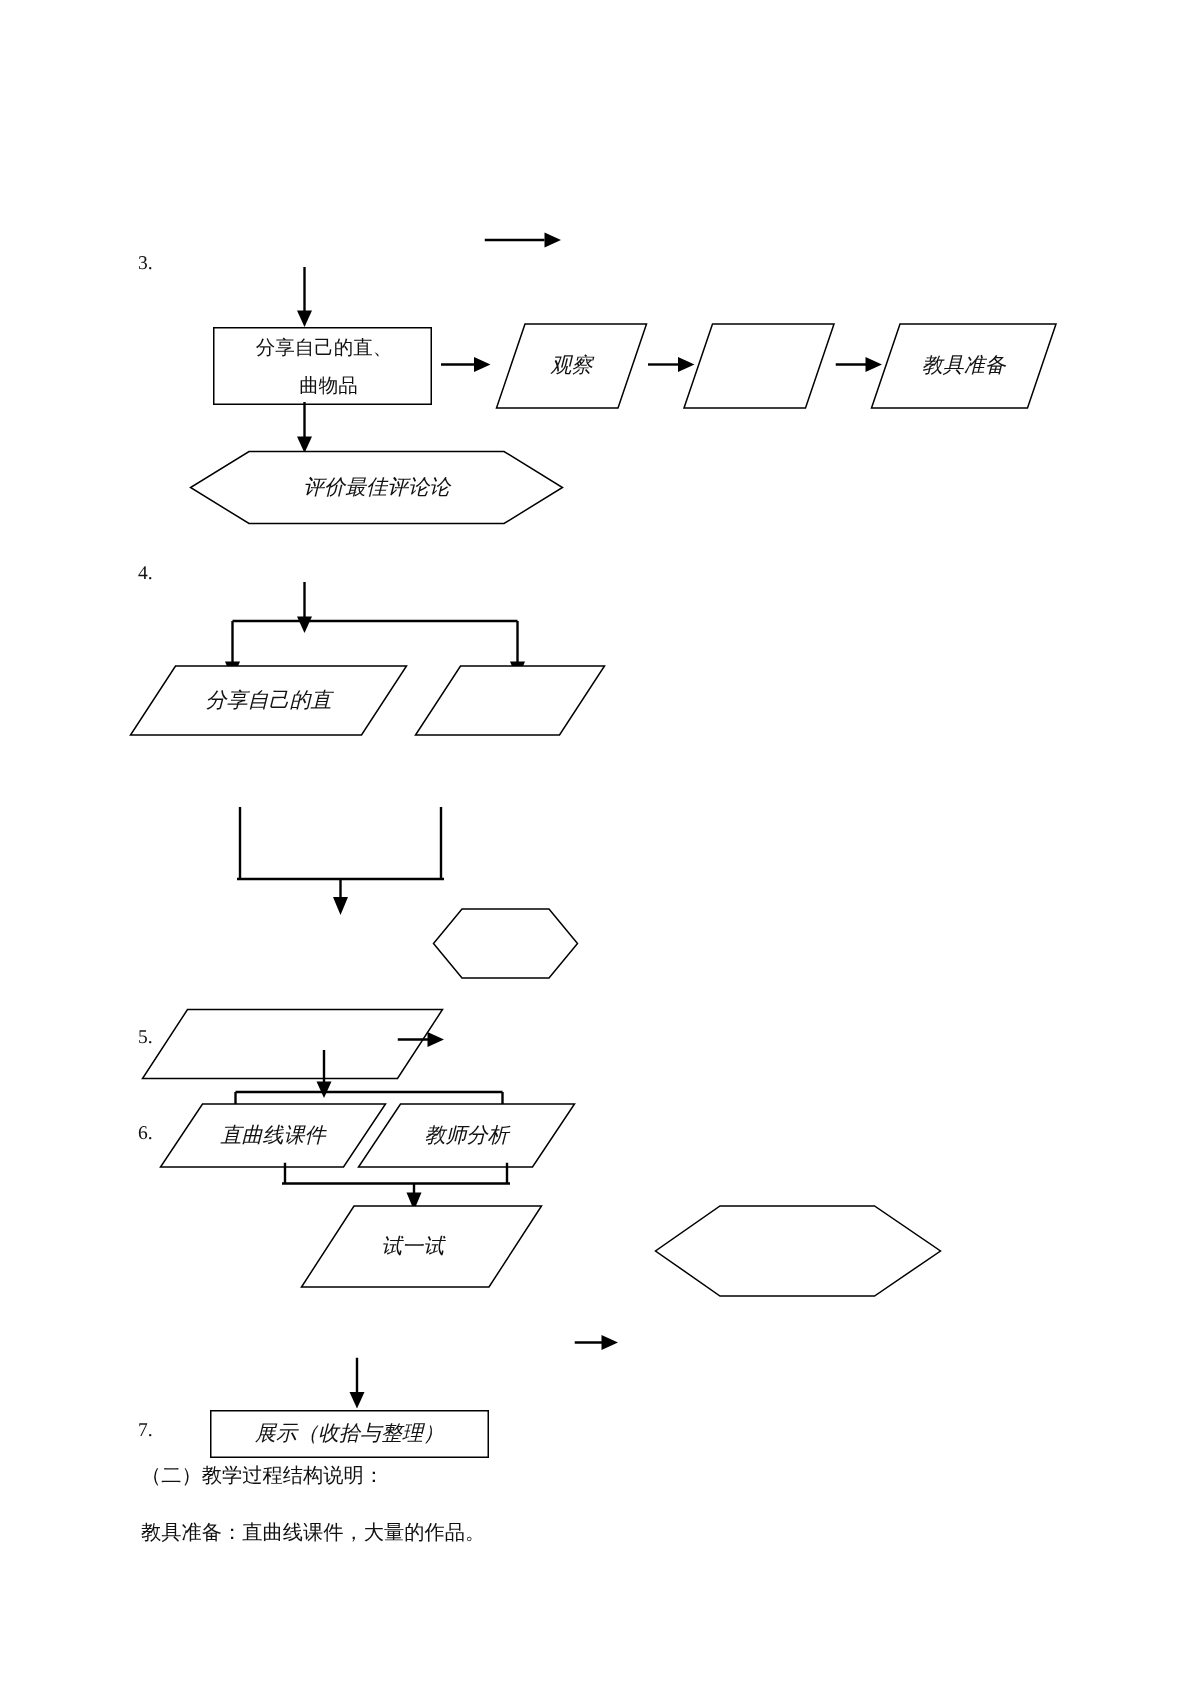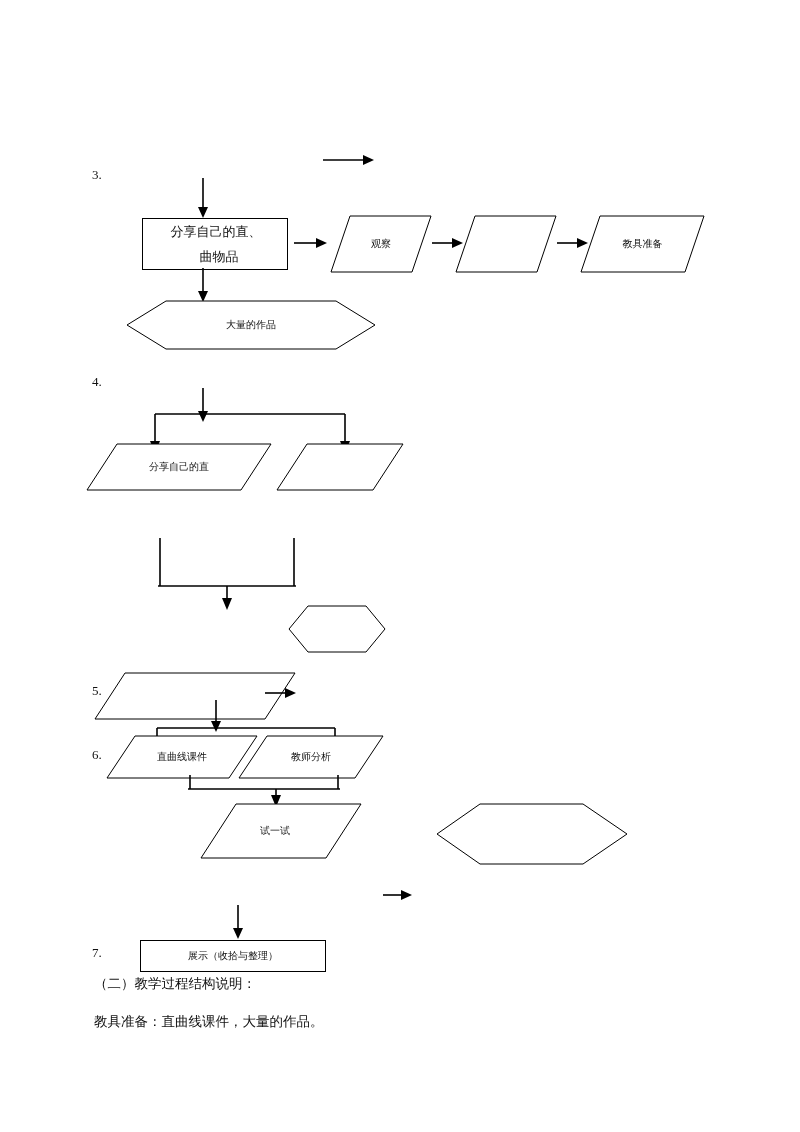--- a/index.html
+++ b/index.html
@@ -35,24 +35,25 @@
     font-family: "Liberation Serif", "DejaVu Serif", serif;
   }
 
   
   .rect {
     border: 1px solid #000;
     background: #fff;
     box-sizing: border-box;
   }
   .shape-label {
-    font-size: 10px;
+    font-size: 14px;
     color: #111;
     white-space: nowrap;
     font-family: "Liberation Serif", "DejaVu Serif", serif;
+    font-style: italic;
   }
   .svg-shape { display: block; overflow: visible; }
   .svg-shape polygon, .svg-shape path, .svg-shape line, .svg-shape polyline {
     fill: #ffffff;
     stroke: #000000;
     stroke-width: 1;
   }
   .arrow-svg line, .arrow-svg polyline { fill: none; stroke: #000; stroke-width: 1.6; }
   .arrow-svg polygon { fill: #000; stroke: none; }
 
@@ -138,21 +139,21 @@
       <line x1="7" y1="0" x2="7" y2="24"></line>
       <polygon points="2,23 7,34 12,23"></polygon>
     </svg>
   </div>
 
   <div class="abs" style="left:126px; top:300px;">
     <svg class="svg-shape" width="250" height="50" viewBox="0 0 250 50">
       <polygon points="40,1 210,1 249,25 210,49 40,49 1,25"></polygon>
     </svg>
   </div>
-  <div class="label-center shape-label" style="left:126px; top:300px; width:250px; height:50px;">大量的作品</div>
+  <div class="label-center shape-label" style="left:126px; top:300px; width:250px; height:50px;">评价最佳评论论</div>
 
   <div class="abs num" style="left:92px; top:375px;">4.</div>
 
   <div class="abs" style="left:196px; top:388px;">
     <svg class="arrow-svg" width="14" height="34" viewBox="0 0 14 34">
       <line x1="7" y1="0" x2="7" y2="24"></line>
       <polygon points="2,23 7,34 12,23"></polygon>
     </svg>
   </div>
 

